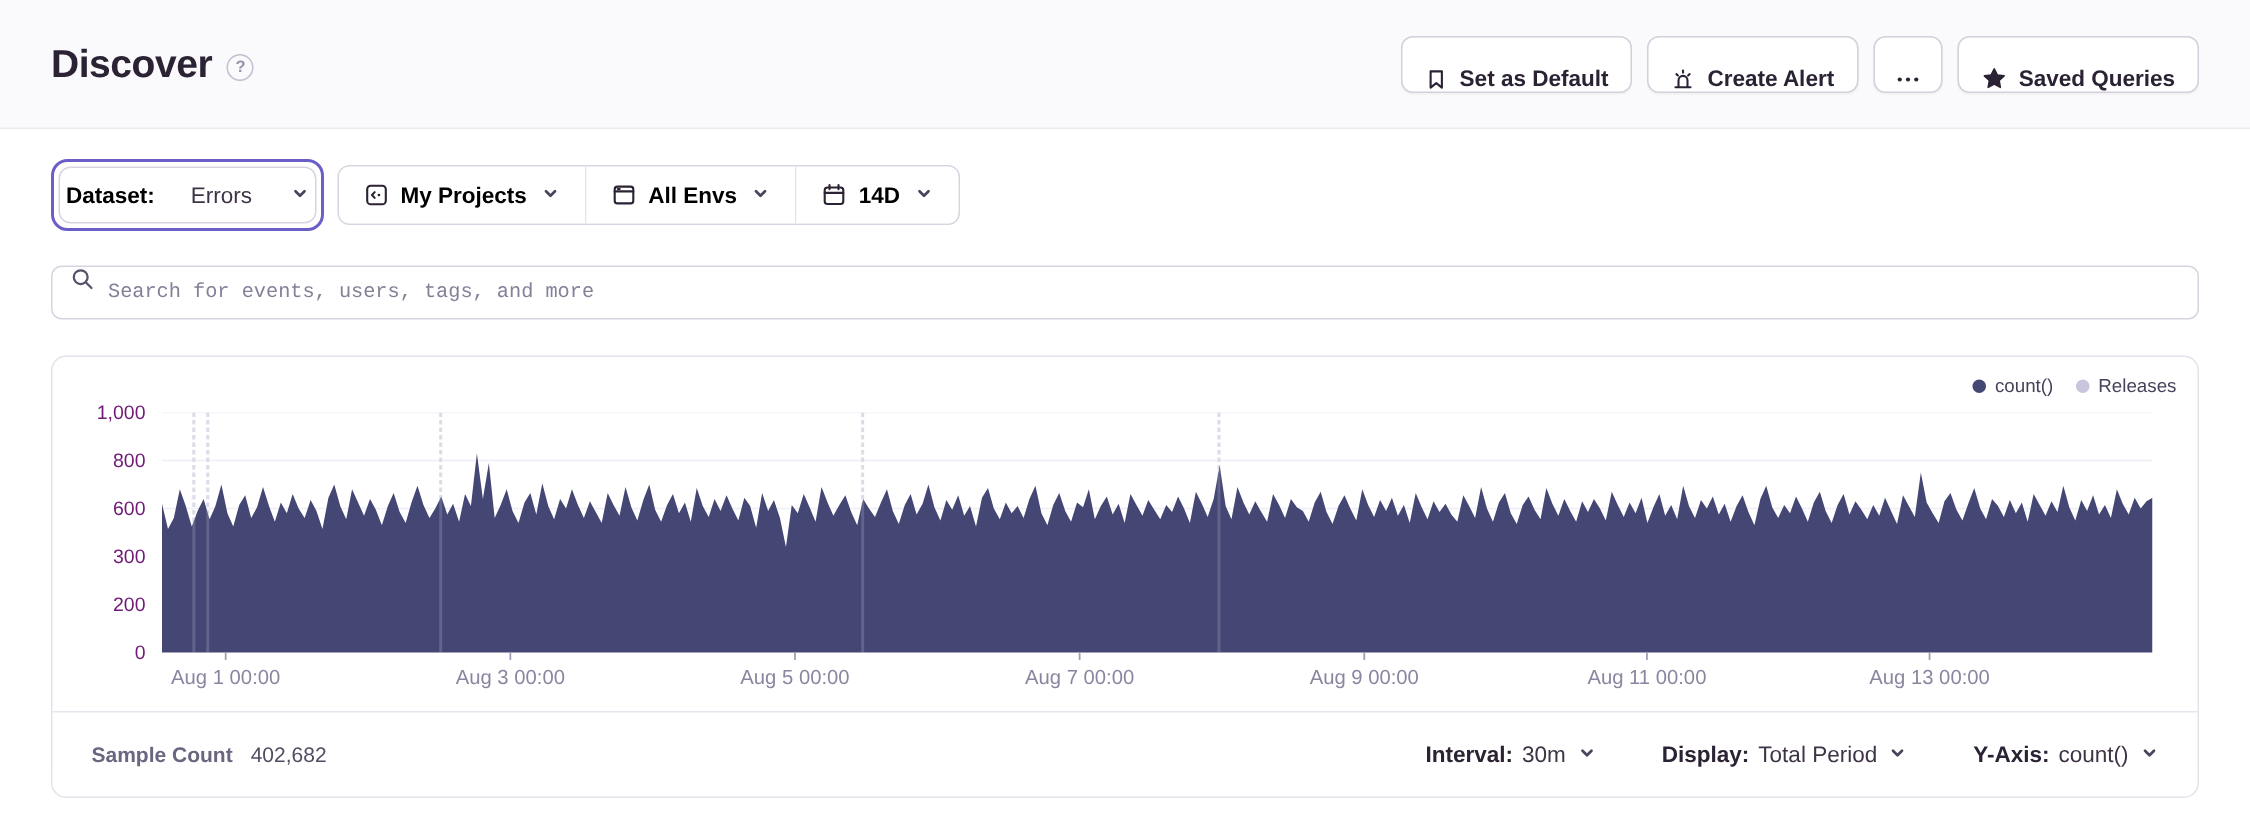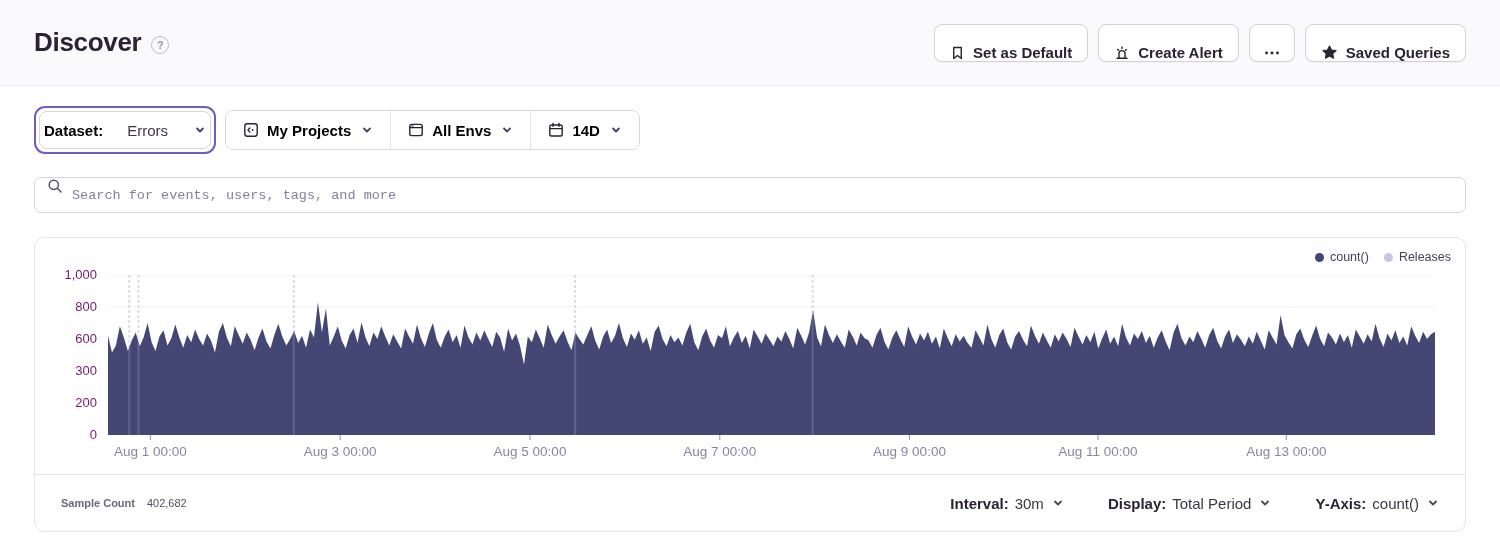--- a/index.html
+++ b/index.html
@@ -54,21 +54,21 @@
   .y-tick-label { position:absolute; right:4px; width:60px; text-align:right; font-size:13px;
     color:#701a75; line-height:17px; }
   .plot { position:absolute; left:73px; right:30px; top:37px; height:166px; }
   .x-axis { position:absolute; left:73px; right:30px; top:206px; height:20px; }
   .x-tick-label { position:absolute; transform:translateX(-50%); font-size:13.5px;
     color:#8B85A0; white-space:nowrap; }
 
   
   .panel-footer { height:57px; border-top:1px solid #E8E5EE; display:flex; align-items:center;
     justify-content:space-between; padding:0 26px; }
-  .sample-count { display:flex; align-items:center; gap:12px; font-size:11px; }
+  .sample-count { display:flex; align-items:center; gap:12px; font-size:14px; }
   .sample-count-label { font-weight:700; color:#6B657F; }
   .sample-count-value { color:#524D61; }
   .footer-controls { display:flex; gap:44px; align-items:center; }
   .footer-dd { display:flex; align-items:center; gap:6px; font-size:15px; cursor:pointer; }
 </style>
 </head>
 <body>
 
 <div class="header">
   <div class="header-left">

